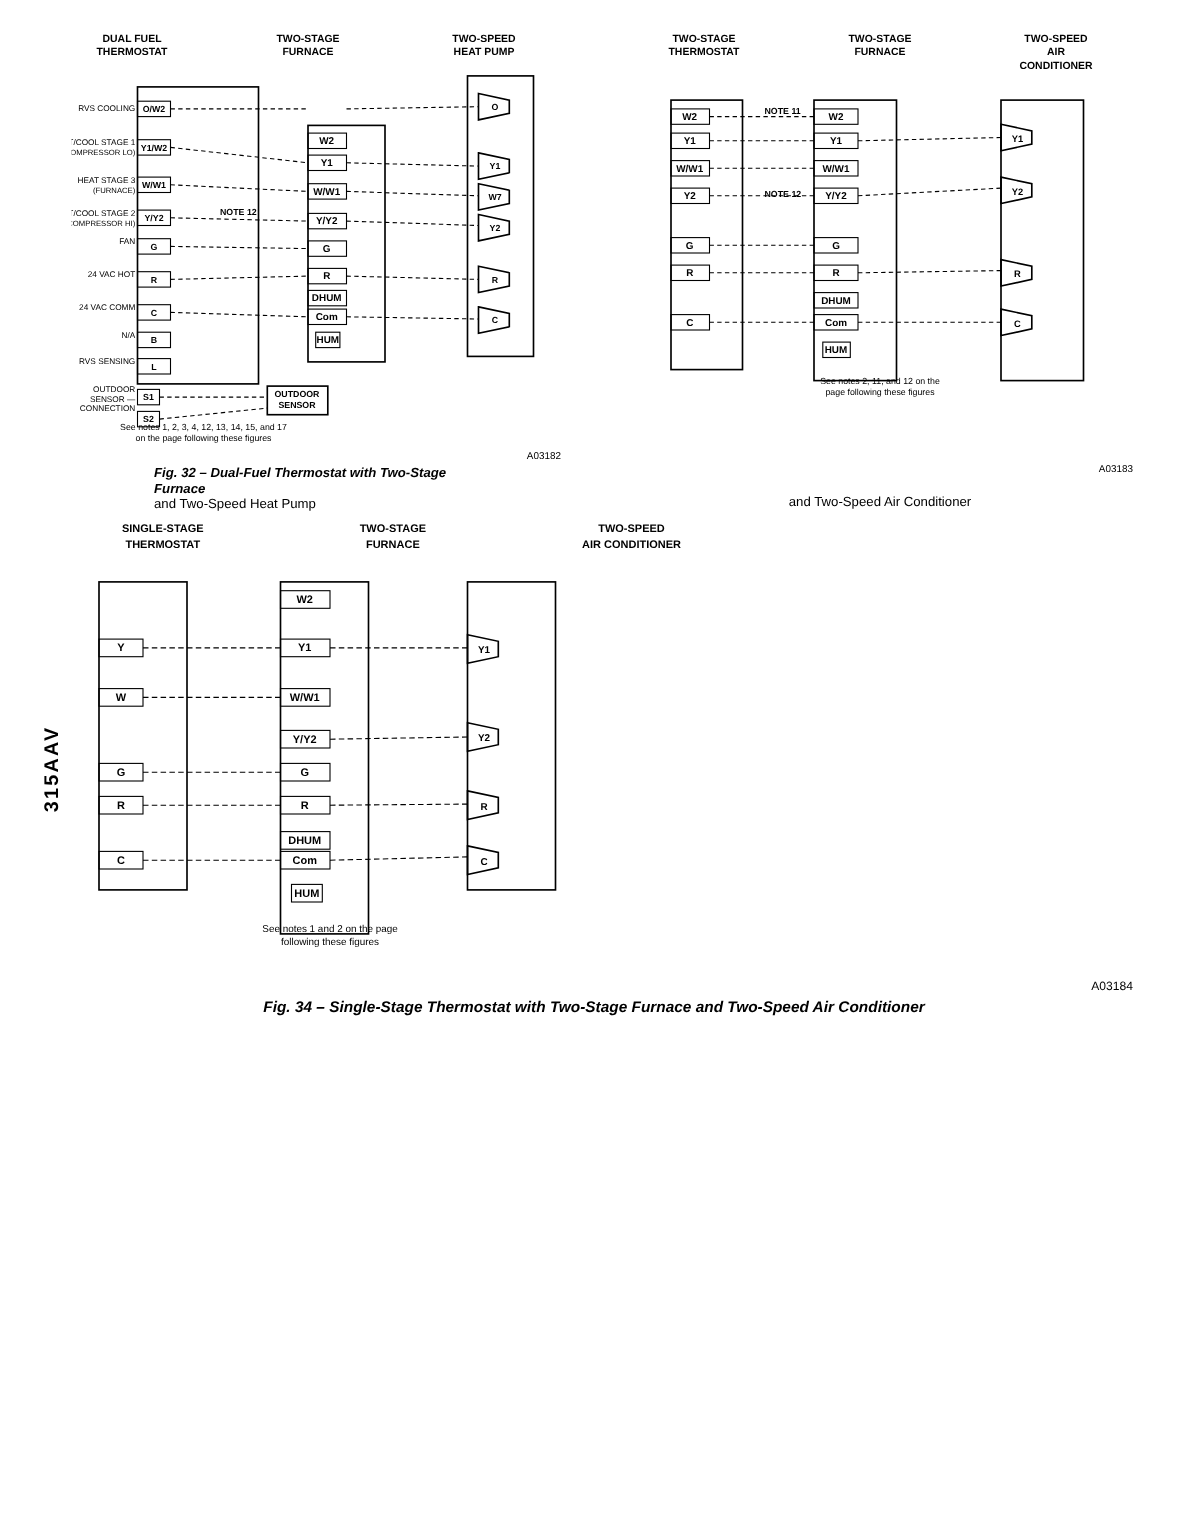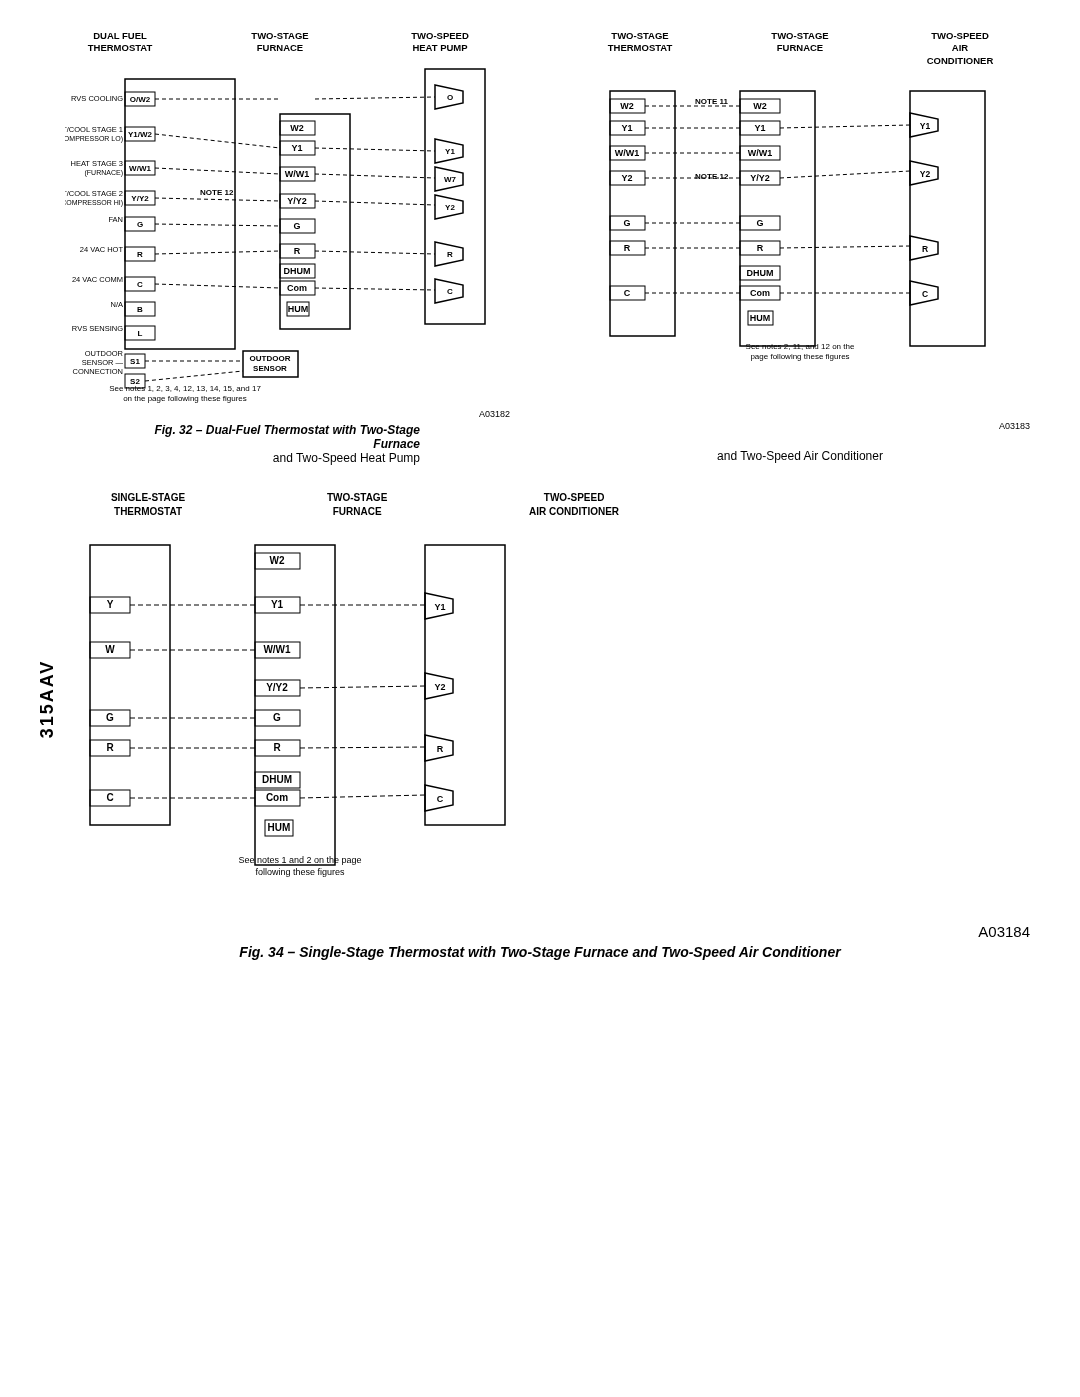--- a/index.html
+++ b/index.html
@@ -26,21 +26,21 @@
       top: 50%;
       transform: translateY(-50%) rotate(-90deg);
       font-size: 18px;
       font-weight: bold;
       letter-spacing: 2px;
       color: #000;
       white-space: nowrap;
     }
 
     .fig-caption {
-      text-align: right;
+      text-align: left;
       font-size: 12px;
       margin-top: 4px;
       max-width: 280px;
     }
 
     .fig-caption .fig-num {
       font-weight: bold;
       font-style: italic;
     }
 
@@ -54,21 +54,21 @@
 
     
     .diagram-svg {
       display: block;
     }
 
     .two-figs {
       display: flex;
       justify-content: space-between;
       width: 100%;
-      margin-bottom: 26px;
+      margin-bottom: 10px;
     }
 
     .fig-half {
       width: 48%;
       display: flex;
       flex-direction: column;
       align-items: center;
     }
 
     .bottom-fig {
@@ -429,18 +429,18 @@
       <line x1="90" y1="223" x2="215" y2="223" stroke="#000" stroke-width="1" stroke-dasharray="5,3"></line>
       <line x1="260" y1="223" x2="385" y2="222" stroke="#000" stroke-width="1" stroke-dasharray="5,3"></line>
 
       <line x1="90" y1="273" x2="215" y2="273" stroke="#000" stroke-width="1" stroke-dasharray="5,3"></line>
       <line x1="260" y1="273" x2="385" y2="270" stroke="#000" stroke-width="1" stroke-dasharray="5,3"></line>
 
       <text x="260" y="338" text-anchor="middle" font-size="9" font-family="Arial">See notes 1 and 2 on the page</text>
       <text x="260" y="350" text-anchor="middle" font-size="9" font-family="Arial">following these figures</text>
     </svg>
 
-    <div style="font-size:15px; align-self:flex-end; margin-right:10px; margin-top:18px;">A03184</div>
+    <div style="font-size:11px; align-self:flex-end; margin-right:10px; margin-top:2px;">A03184</div>
     <div style="font-size:14px; font-weight:bold; font-style:italic; text-align:center; margin-top:4px;">Fig. 34 – Single-Stage Thermostat with Two-Stage Furnace and Two-Speed Air Conditioner</div>
   </div>
 
 
 </div>
 
 </body></html>

